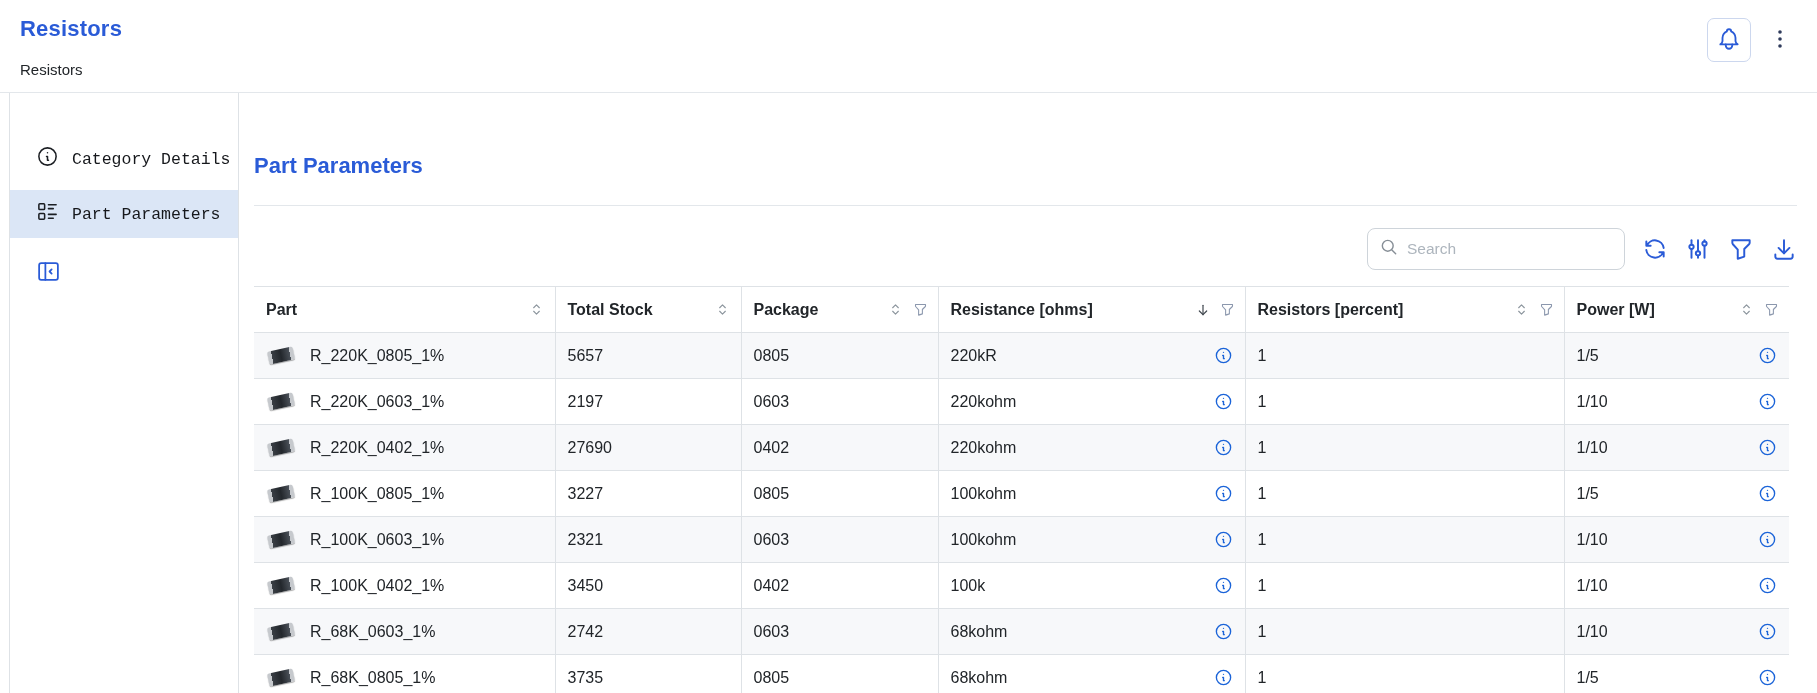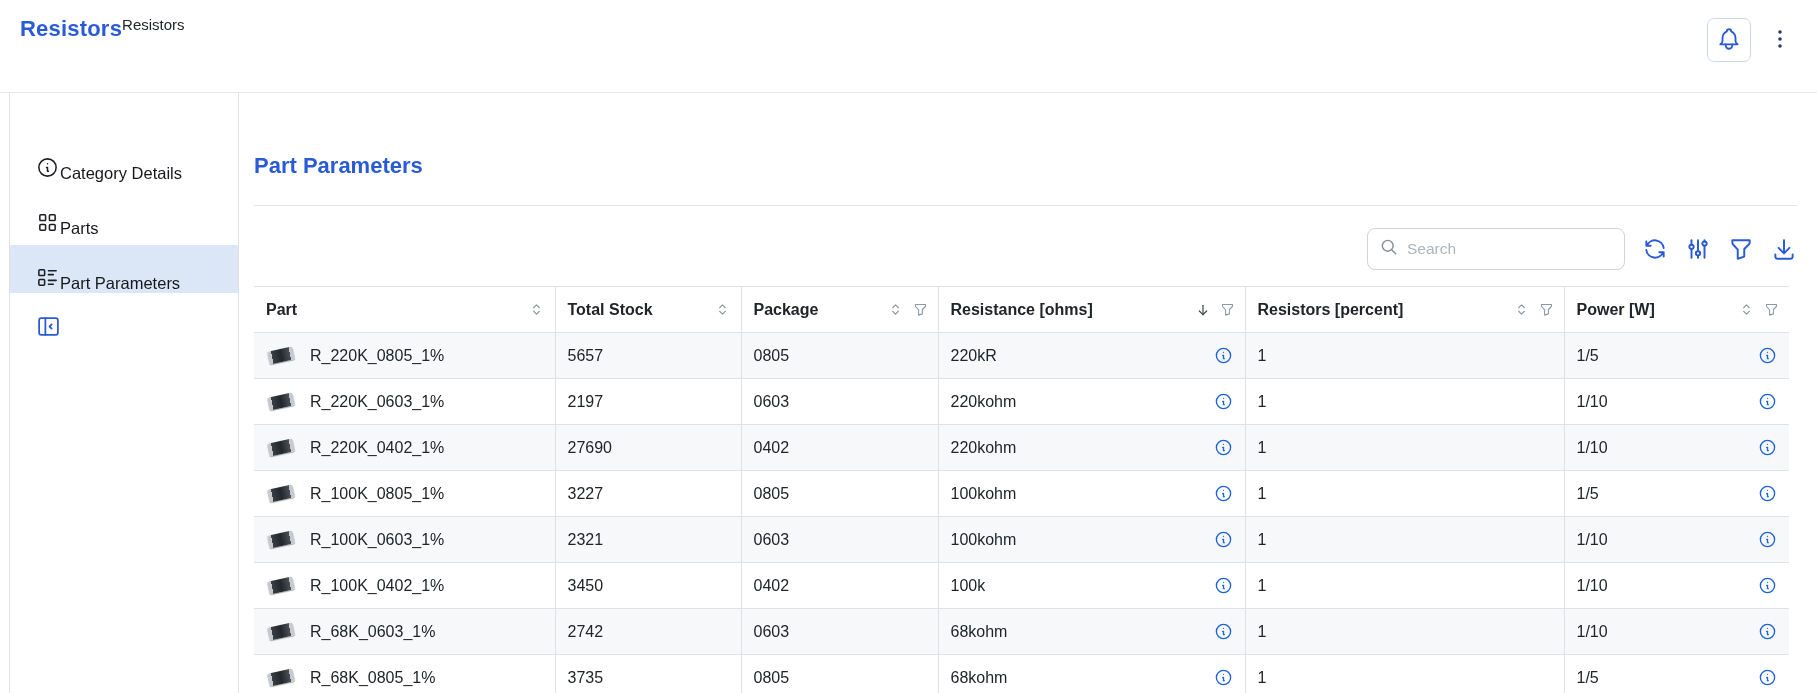--- a/index.html
+++ b/index.html
@@ -2,37 +2,37 @@
 <html><head>
 <meta charset="utf-8">
 <style>
   * { margin:0; padding:0; box-sizing:border-box; }
   html,body { width:1817px; height:693px; overflow:hidden; background:#ffffff;
               font-family:"Liberation Sans", sans-serif; color:#212529; }
 
   
   .topbar { height:93px; display:flex; justify-content:space-between;
             padding:16px 24px 10px 20px; border-bottom:1px solid #e3e7eb; }
-  .topbar-left { display:flex; flex-direction:row; justify-content:space-between; }
+  .topbar-left { display:flex; flex-direction:column; justify-content:space-between; }
   .page-title { font-size:22px; font-weight:700; color:#2a5bd7; letter-spacing:.2px; }
   .breadcrumb { font-size:15px; color:#212529; cursor:pointer; margin-bottom:4px; }
   .topbar-right { display:flex; align-items:flex-start; gap:16px; padding-top:2px; }
   .bell-btn { width:44px; height:44px; border:1px solid #ccd7ee; border-radius:7px;
               background:#fff; display:flex; align-items:center; justify-content:center; cursor:pointer; }
   .bell-btn svg { width:26px; height:26px; color:#2a5bd7; }
   .dots-btn { width:26px; height:44px; border:none; background:transparent; display:flex;
               align-items:center; justify-content:center; cursor:pointer; }
   .dots-btn svg { width:24px; height:24px; color:#2f3b5c; }
 
   
   .content { display:flex; height:600px; margin-left:9px; border-left:1px solid #dee2e6; }
 
   .sidebar { width:229px; flex:0 0 229px; border-right:1px solid #dee2e6; padding-top:42px; }
-  .side-item { display:flex; align-items:flex-end; gap:1px; height:48px; padding-left:26px;
-               font-size:16.5px; color:#16181c; cursor:pointer; margin-bottom:7px; white-space:nowrap; }
+  .side-item { display:flex; align-items:center; gap:13px; height:48px; padding-left:26px;
+               font-size:16.5px; color:#16181c; cursor:pointer; margin-bottom:7px; white-space:nowrap;font-family:Liberation Mono, monospace; }
   .side-item svg { width:23px; height:23px; color:#1b1e23; flex:0 0 auto; }
   .side-item.selected { background:#dbe6f6; }
   .collapse-btn { margin:14px 0 0 26px; border:none; background:transparent; cursor:pointer; }
   .collapse-btn svg { width:25px; height:25px; color:#2a5bd7; }
 
   .main { flex:1 1 auto; padding:60px 20px 0 15px; }
   .panel-title { font-size:22px; font-weight:700; color:#2a5bd7; }
   .panel-divider { border:none; border-top:1px solid #e3e7eb; margin-top:26px; }
 
   
@@ -106,31 +106,20 @@
   <nav class="sidebar">
     <div class="side-item">
       <span>
         <svg viewBox="0 0 24 24" fill="none" stroke="currentColor" stroke-width="1.6" stroke-linecap="round" stroke-linejoin="round" width="23" height="23">
           <circle cx="12" cy="12" r="9"></circle>
             <line x1="12" y1="8" x2="12.01" y2="8"></line>
             <polyline points="11 12 12 12 12 16 13 16"></polyline>
         </svg>
       </span>
       <span>Category Details</span>
-    </div>
-    <div class="side-item">
-      <span>
-        <svg viewBox="0 0 24 24" fill="none" stroke="currentColor" stroke-width="1.6" stroke-linecap="round" stroke-linejoin="round" width="23" height="23">
-          <rect x="4" y="4" width="6" height="6" rx="1"></rect>
-            <rect x="14" y="4" width="6" height="6" rx="1"></rect>
-          <rect x="4" y="14" width="6" height="6" rx="1"></rect>
-            <rect x="14" y="14" width="6" height="6" rx="1"></rect>
-        </svg>
-      </span>
-      <span>Parts</span>
     </div>
     <div class="side-item selected">
       <span>
         <svg viewBox="0 0 24 24" fill="none" stroke="currentColor" stroke-width="1.6" stroke-linecap="round" stroke-linejoin="round" width="23" height="23">
           <path d="M13 5h8"></path>
             <path d="M13 9h5"></path>
             <path d="M13 15h8"></path>
             <path d="M13 19h5"></path>
           <rect x="3" y="4" width="6" height="6" rx="1"></rect>
             <rect x="3" y="14" width="6" height="6" rx="1"></rect>

